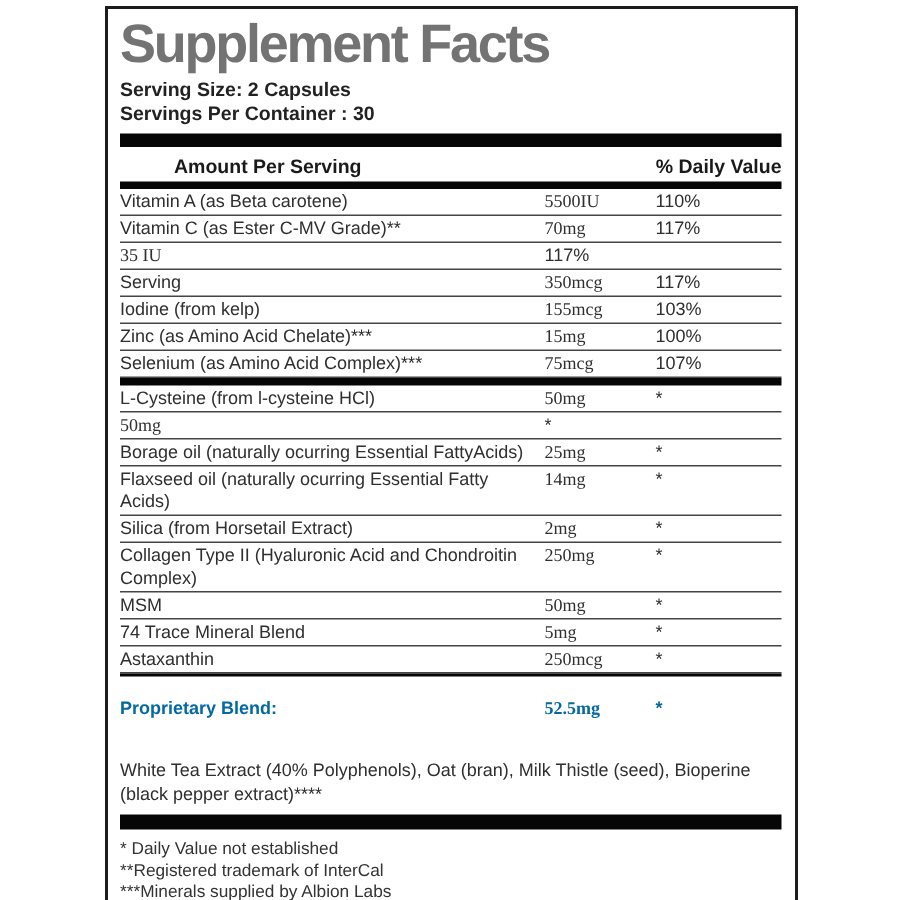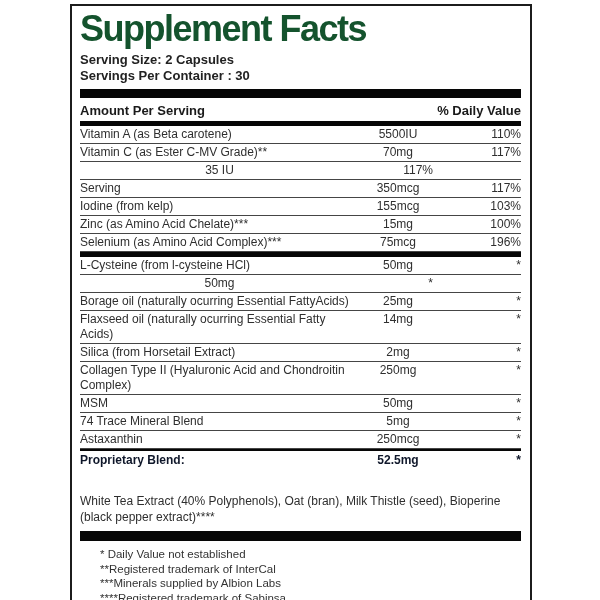--- a/index.html
+++ b/index.html
@@ -19,73 +19,73 @@
     min-height: 588px;
     background: var(--background, #ffffff);
     border: 2px solid var(--border, #1c1c1c);
     padding: 3px 9px 5px 8px;
   }
   .title {
     font-size: 36px;
     font-weight: bold;
     letter-spacing: -1.5px;
     line-height: 1.0;
-    color: #14532d;
+    color: #737373;
     margin: 2px 0 5px 0;
     white-space: nowrap;
   }
   .serving-line {
     font-size: 13px;
     font-weight: bold;
     line-height: 16px;
     color: #222;
   }
   .bar { background: var(--bar, #060606); width: 100%; }
   .bar.thick  { height: 9px;  margin: 5px 0 2px 0; }
   .bar.med    { height: 5px;  margin: 0; }
   .bar.thick2 { height: 10px; margin: 2px 0 4px 0; }
   .colhead {
     display: flex;
     justify-content: space-between;
     font-size: 13px;
     font-weight: bold;
     color: #1a1a1a;
     padding: 3px 0 3px 0;
+    margin-left: 36px;
   }
   .row {
     display: grid;
     grid-template-columns: 1fr 70px 84px;
     column-gap: 4px;
     align-items: start;
     font-size: 12px;
     line-height: 15px;
     padding: 1px 0 1px 0;
     border-bottom: 1px solid var(--rule, #454545);
   }
-  .row .amount { text-align: center; }
-  .row .dv     { text-align: right; }
+  .row .amount { text-align: left; font-family: Liberation Serif, serif; }
+  .row .dv     { }
   .row.prop {
     font-weight: bold;
-    color: #0f172a;
+    color: #0369a1;
     border-top: 2px solid var(--bar, #060606);
     border-bottom: none;
-    padding-top: 2px;
+    padding-top: 14px;
   }
   .blend-desc {
     font-size: 12px;
     line-height: 15.5px;
     padding: 1px 0 4px 0;
     margin-top: 24px;
   }
   .footnotes { padding-top: 2px; }
   .footnote {
     font-size: 11.5px;
     line-height: 14.5px;
     color: #333;
-    margin-left: 20px;
   }
 </style>
 </head>
 <body>
 
 <div class="panel">
 
   <div class="title">Supplement Facts</div>
 
   <div class="serving-line">Serving Size: 2 Capsules</div>
@@ -132,21 +132,21 @@
 
   <div class="row">
     <span class="cell name">Zinc (as Amino Acid Chelate)***</span>
     <span class="cell amount">15mg</span>
     <span class="cell dv">100%</span>
   </div>
 
   <div class="row">
     <span class="cell name">Selenium (as Amino Acid Complex)***</span>
     <span class="cell amount">75mcg</span>
-    <span class="cell dv">196%</span>
+    <span class="cell dv">107%</span>
   </div>
 </div>
 
   <div class="bar med"></div>
 
   <div class="rows">
   <div class="row">
     <span class="cell name">L-Cysteine (from l-cysteine HCl)</span>
     <span class="cell amount">50mg</span>
     <span class="cell dv">*</span>

